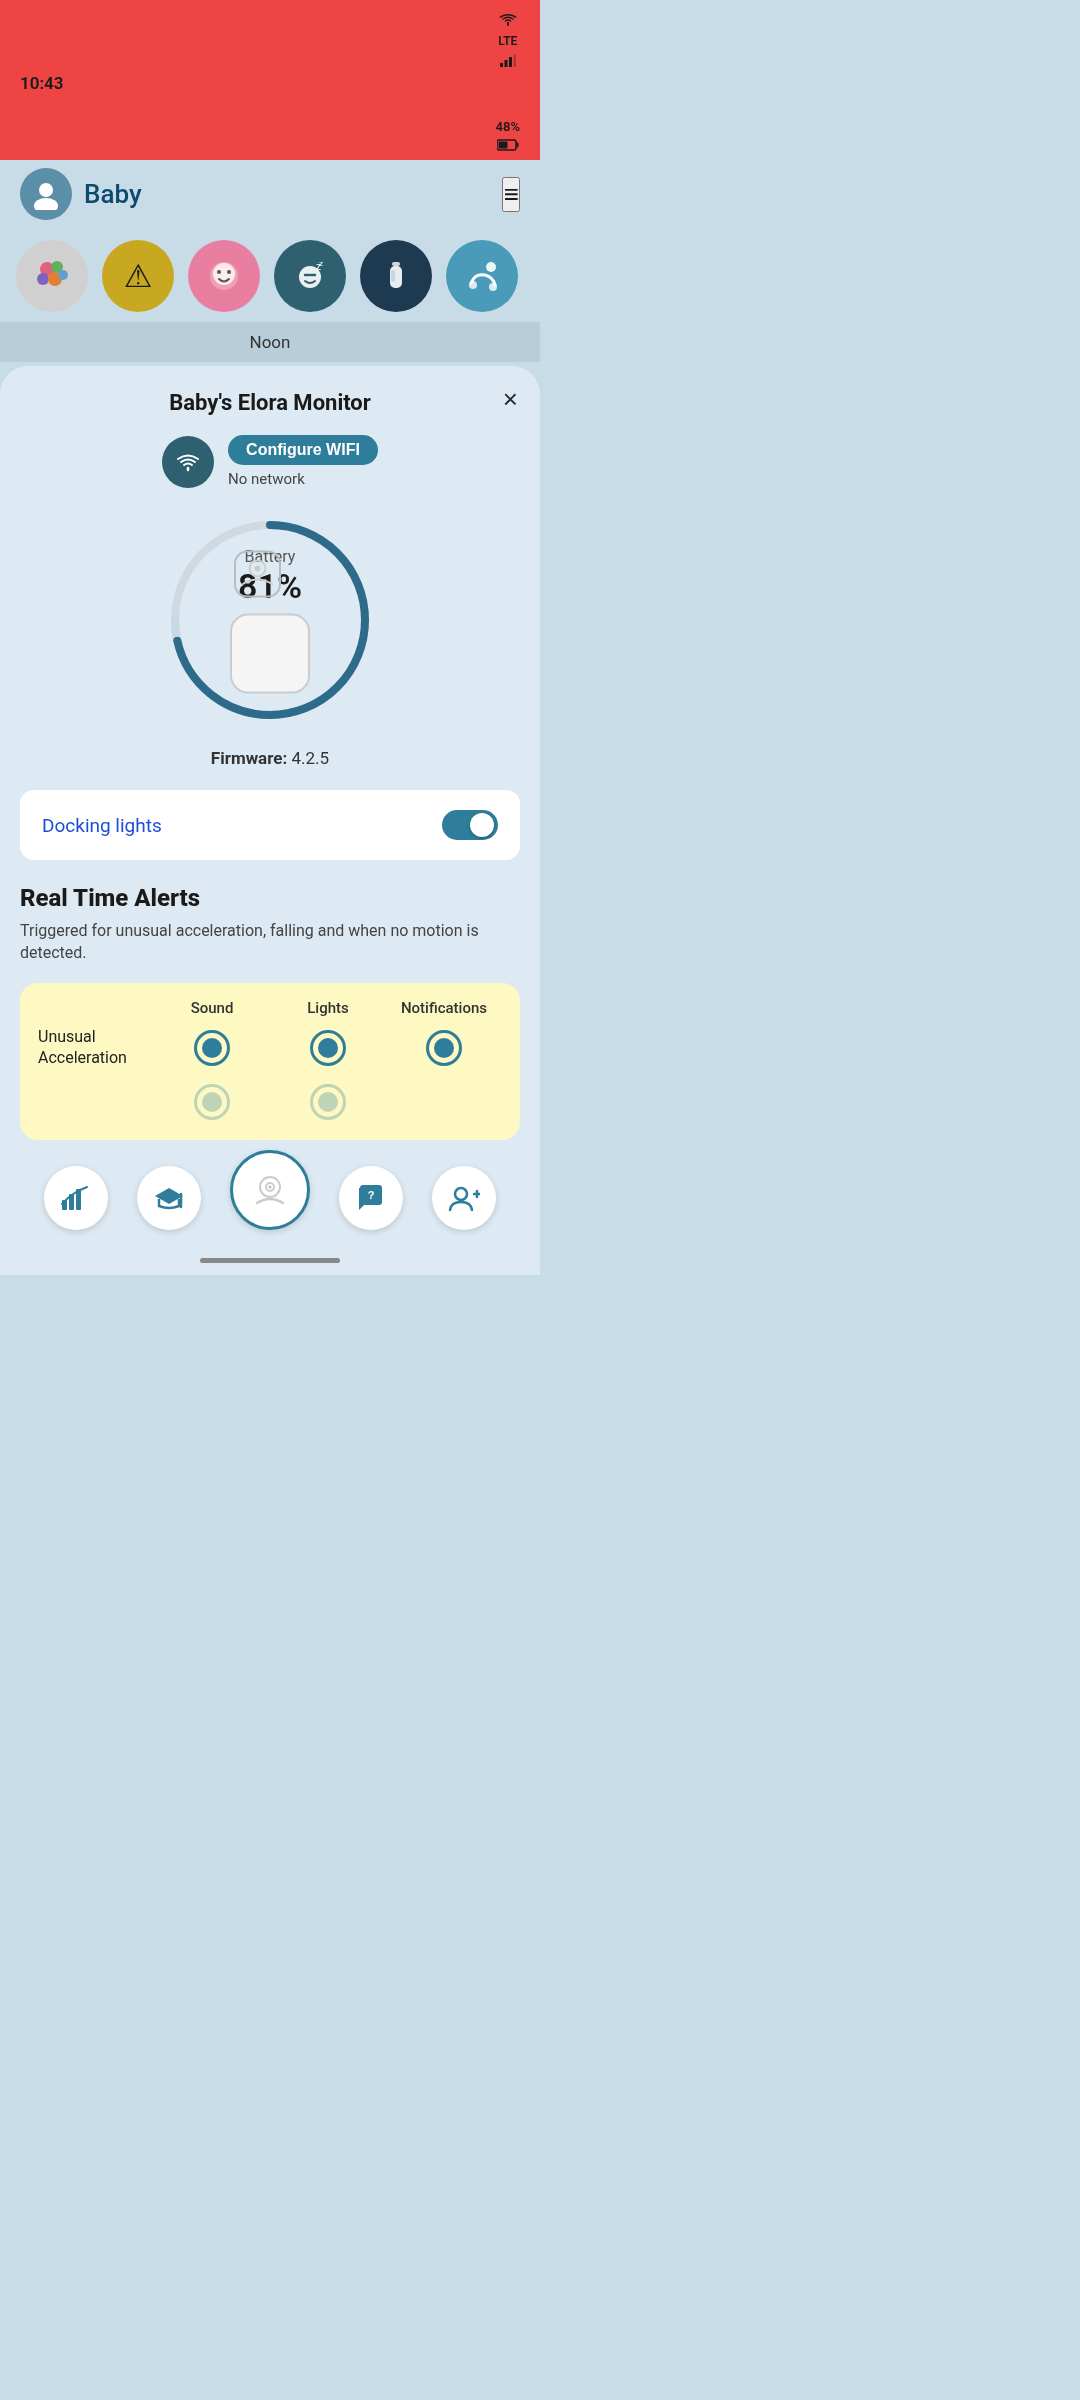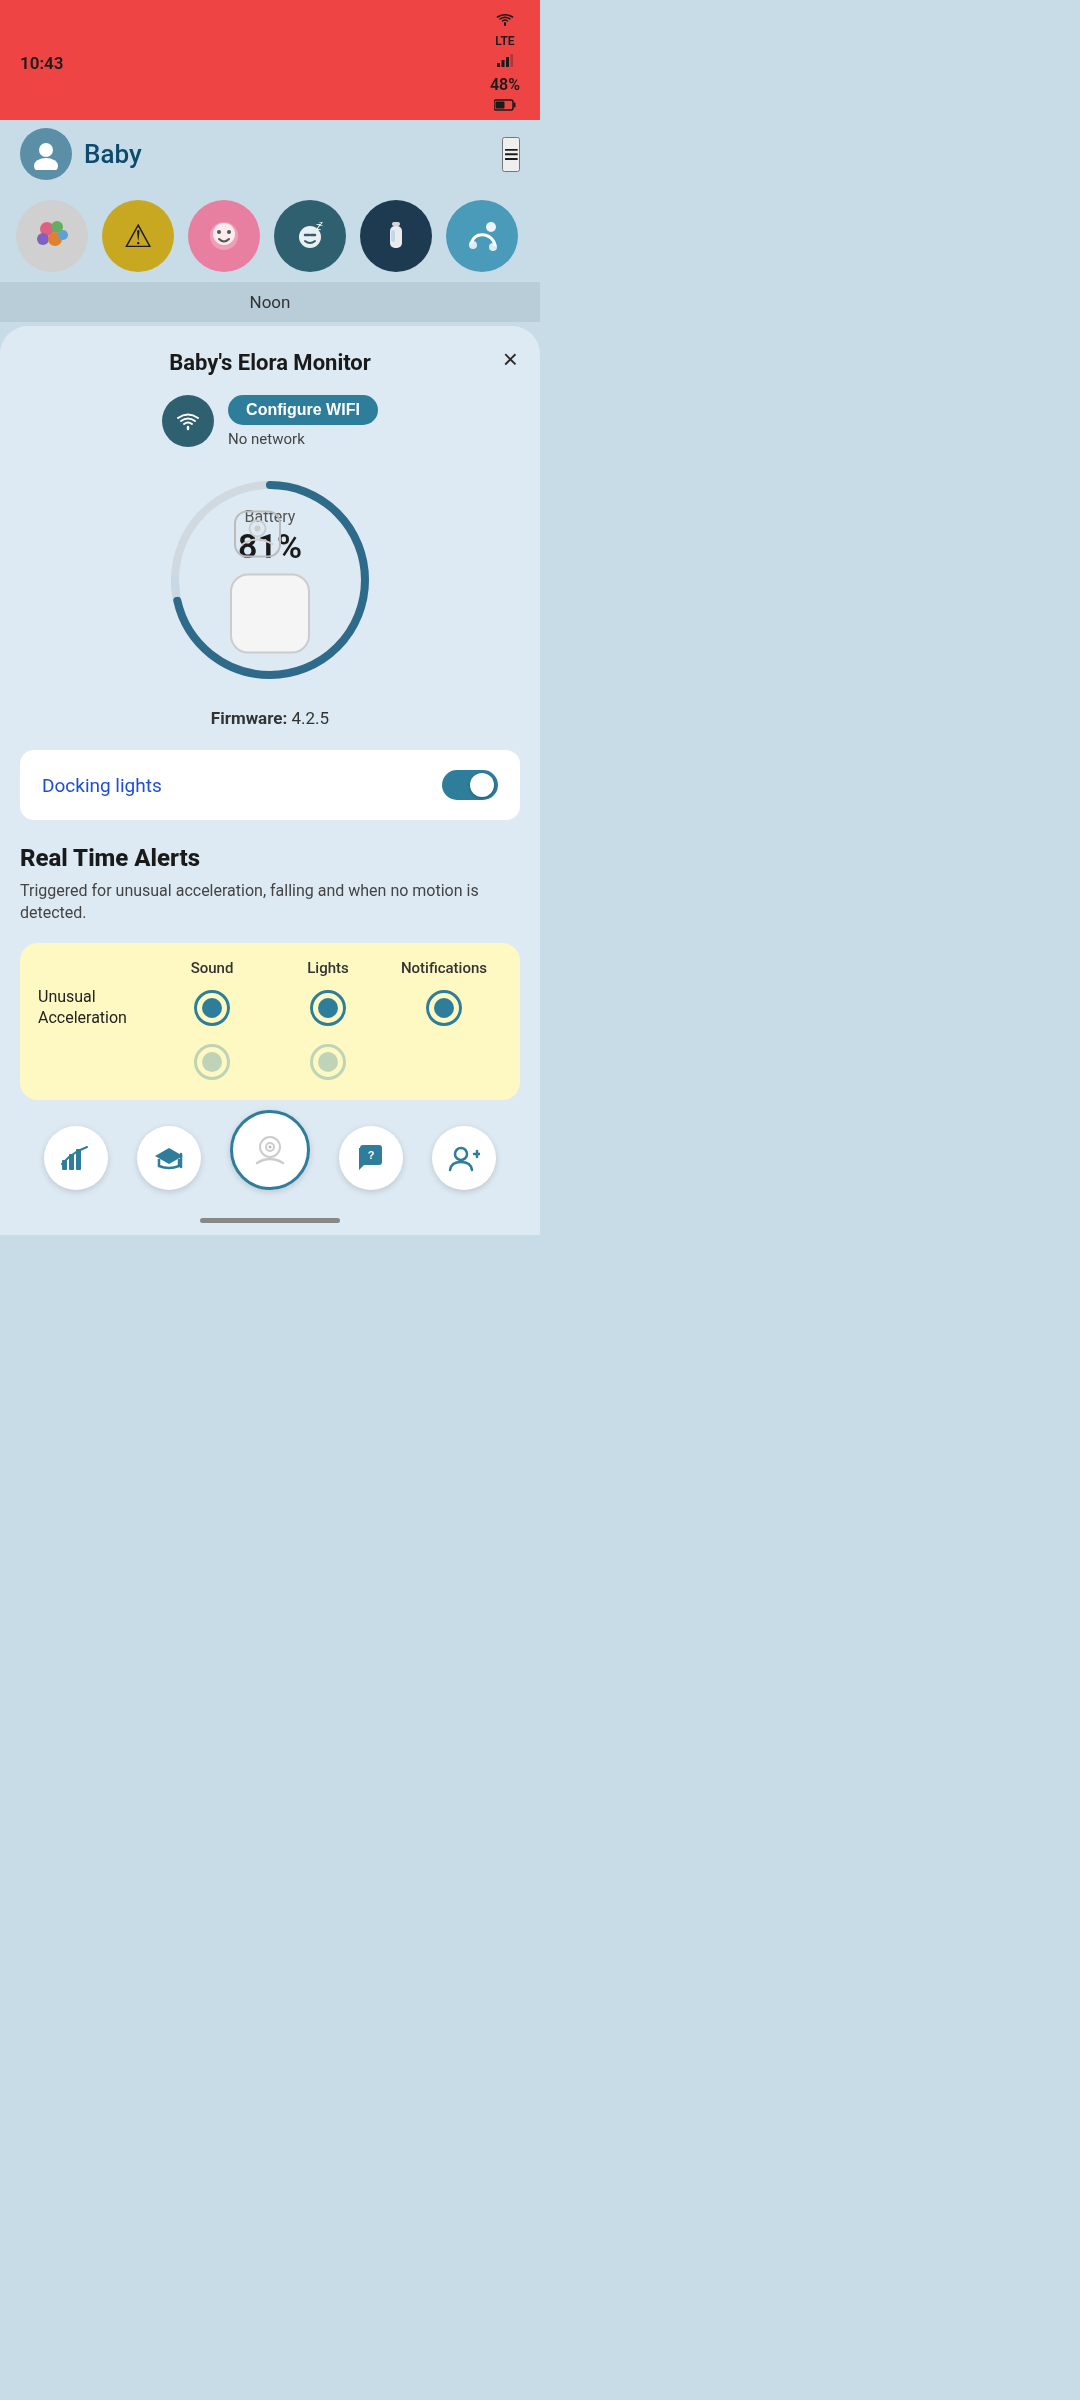--- a/index.html
+++ b/index.html
@@ -128,21 +128,21 @@
       text-align: center;
       font-size: 22px;
       font-weight: 700;
       color: #1a1a1a;
       margin-bottom: 20px;
     }
 
     
     .wifi-row {
       display: flex;
-      align-items: flex-start;
+      align-items: flex-end;
       gap: 14px;
       margin-bottom: 22px;
       justify-content: center;
     }
     .wifi-icon-circle {
       width: 52px;
       height: 52px;
       border-radius: 50%;
       background: #2e6070;
       display: flex;
@@ -388,21 +388,21 @@
     </span>
     <span style="font-size:12px; font-weight:600;">LTE</span>
     <span>
       <svg width="16" height="14" viewBox="0 0 16 14" fill="#1a1a1a">
         <rect x="0" y="10" width="3" height="4"></rect>
         <rect x="4.5" y="7" width="3" height="7"></rect>
         <rect x="9" y="4" width="3" height="10"></rect>
         <rect x="13.5" y="1" width="3" height="13" opacity="0.3"></rect>
       </svg>
     </span>
-    <span style="font-size:16px; font-weight:600;">48%</span>
+    <span style="font-size:13px; font-weight:600;margin-top:44px;">48%</span>
     <span>
       <svg width="22" height="12" viewBox="0 0 22 12">
         <rect x="0" y="1" width="19" height="10" rx="2" stroke="#1a1a1a" stroke-width="1.5" fill="none"></rect>
         <rect x="19.5" y="3.5" width="2" height="5" rx="1" fill="#1a1a1a"></rect>
         <rect x="1.5" y="2.5" width="9" height="7" rx="1" fill="#1a1a1a"></rect>
       </svg>
     </span>
   </div>
 </div>
 

